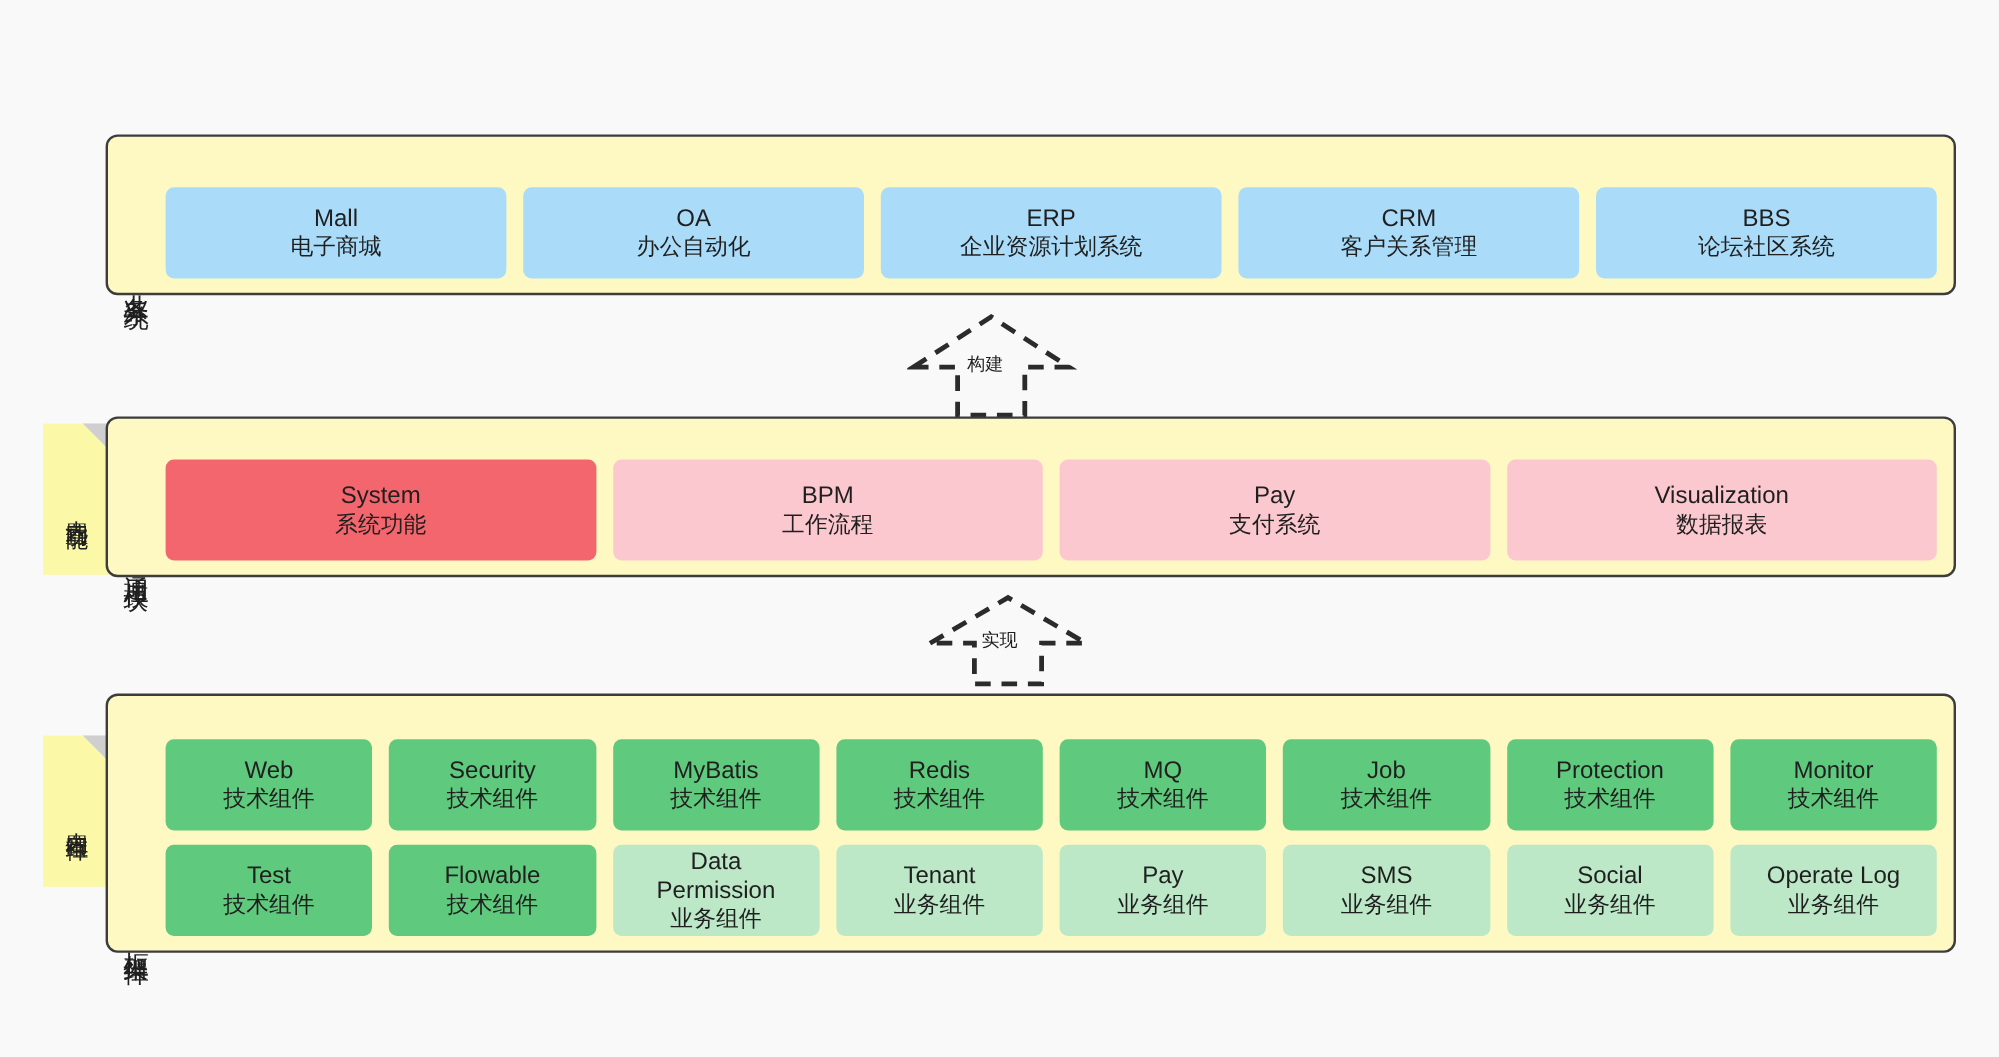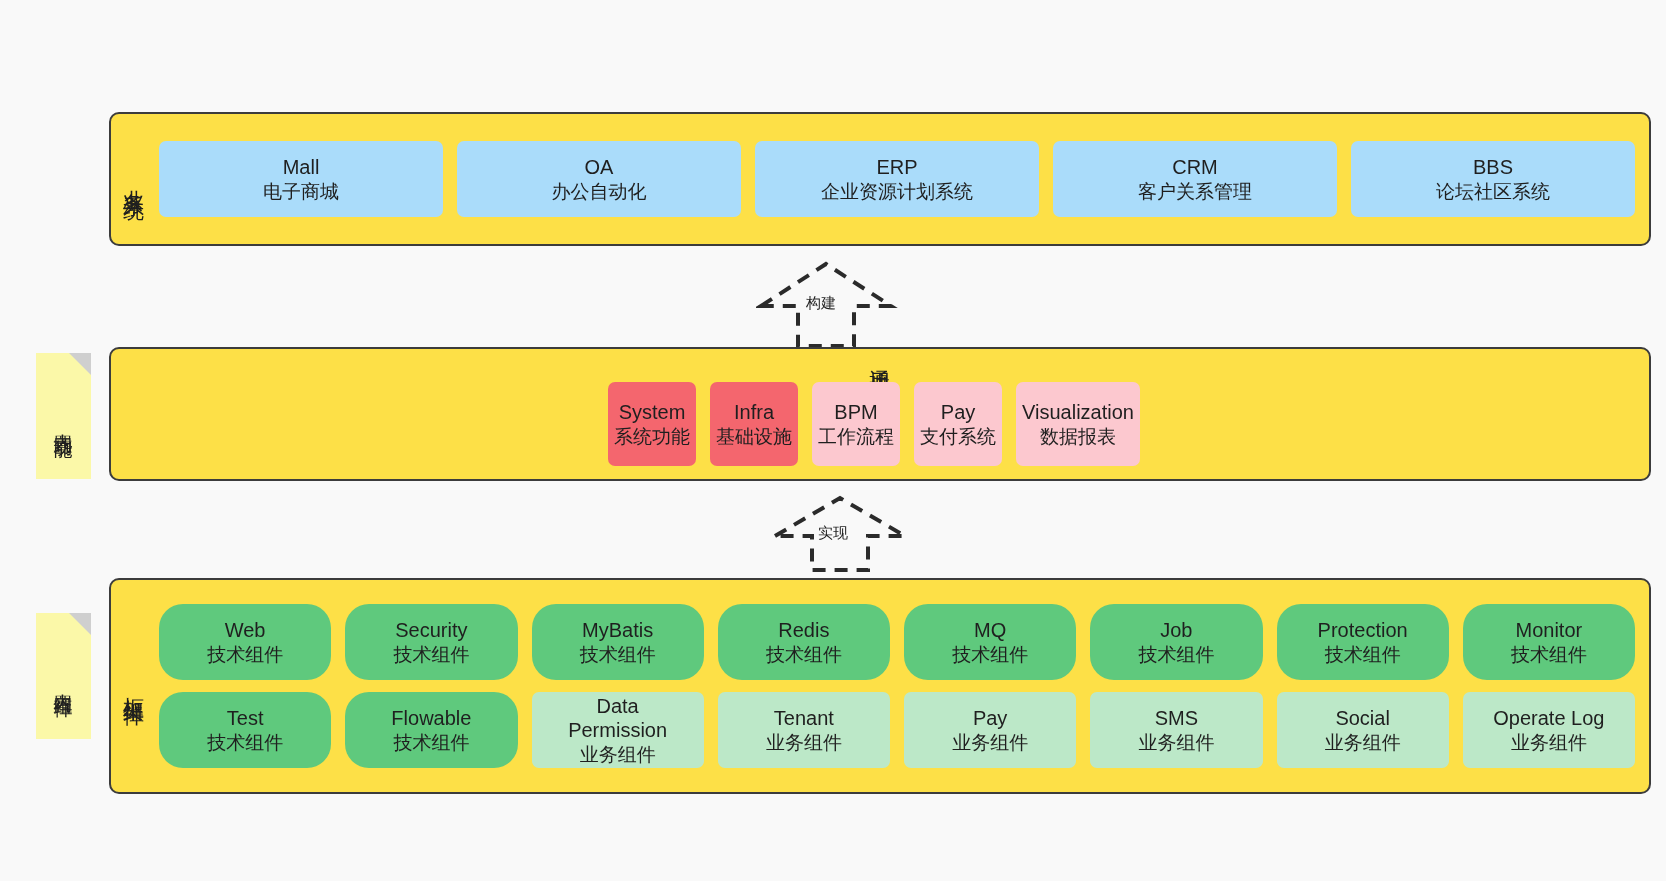--- a/index.html
+++ b/index.html
@@ -13,26 +13,25 @@
   #stage {
     position: relative;
     width: 1666px;
     height: 881px;
     background: #f9f9f9;
   }
 
   
   .layer {
     position: absolute;
-    background: #fde047;
+    background: #fef9c3;
     border: 2px solid #3c3c3c;
     border-radius: 10px;
     display: flex;
-    align-items: center;
-    margin-left: 21px;
+    align-items: flex-end;
   }
   .layer-title {
     flex: 0 0 auto;
     width: 46px;
     display: flex;
     align-items: center;
     justify-content: center;
     font-size: 21px;
     color: #1f1f1f;
     writing-mode: vertical-rl;
@@ -74,21 +73,21 @@
   .node .t1 { font-size: 20px; }
   .node .t2 { font-size: 19px; }
 
   .h-biz   { height: 76px; }
   .h-mod   { height: 84px; }
   .h-comp  { height: 76px; }
 
   .c-blue        { background: #aadcfa; }
   .c-red         { background: #f4666e; }
   .c-pink        { background: #fcc8cf; }
-  .c-green       { background: #5fc97d; border-radius: 24px; }
+  .c-green       { background: #5fc97d; }
   .c-green-light { background: #bce8c8; }
 
   
   .sticky {
     position: absolute;
     width: 55px;
     background: #fbf8a8;
     display: flex;
     align-items: center;
     justify-content: center;
@@ -155,31 +154,27 @@
     <svg width="150" height="90" viewBox="0 0 150 90">
       <path d="M 5 48 L 70 6 L 135 48 L 98 48 L 98 88 L 42 88 L 42 48 Z" fill="none" stroke="#2b2b2b" stroke-width="4" stroke-dasharray="13 9" stroke-linejoin="miter"></path>
     </svg>
     <span class="arrow-label" style="left:48px; top:36px;">构建</span>
   </div>
 
   <div class="sticky" id="sticky-0" style="left:36px; top:353px; height:126px;">
     <span>内置功能</span>
   </div>
 
-  <div class="layer" id="layer-1" style="left:88px; top:347px; width:1542px; height:134px;flex-direction:column;">
+  <div class="layer" id="layer-1" style="left:88px; top:347px; width:1542px; height:134px;">
     <div class="layer-title">通用模块</div>
     <div class="layer-body">
       <div class="node h-mod c-red">
         <span class="t1">System</span>
         <span class="t2">系统功能</span>
       </div>
-      <div class="node h-mod c-red">
-        <span class="t1">Infra</span>
-        <span class="t2">基础设施</span>
-      </div>
       <div class="node h-mod c-pink">
         <span class="t1">BPM</span>
         <span class="t2">工作流程</span>
       </div>
       <div class="node h-mod c-pink">
         <span class="t1">Pay</span>
         <span class="t2">支付系统</span>
       </div>
       <div class="node h-mod c-pink">
         <span class="t1">Visualization</span>

